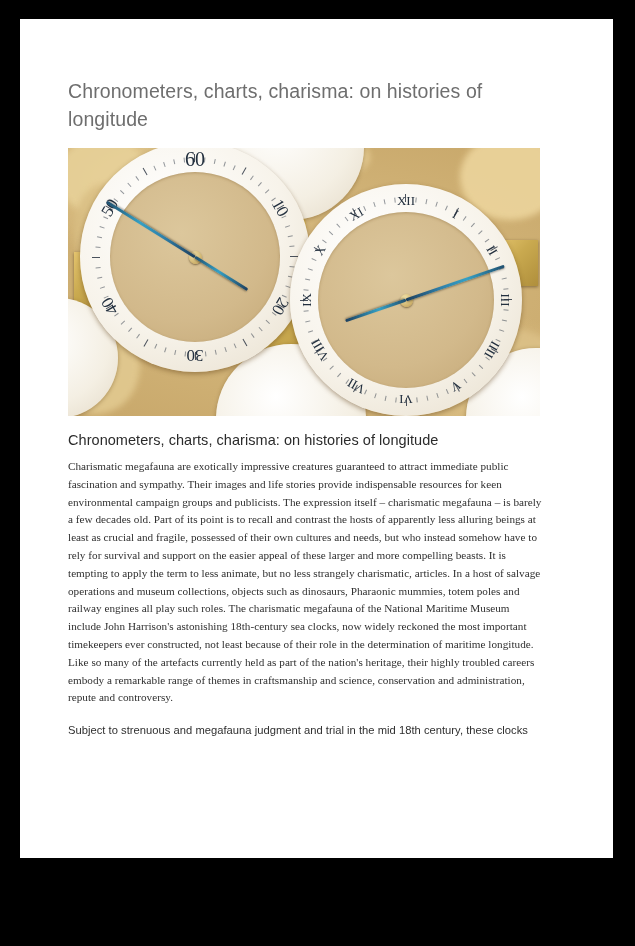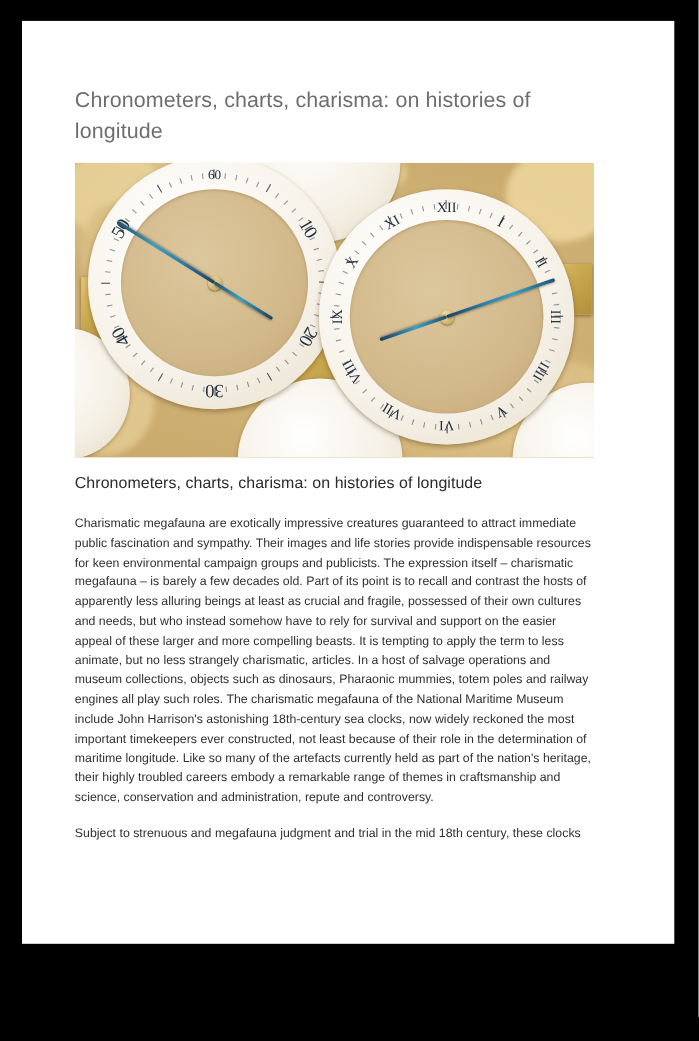--- a/index.html
+++ b/index.html
@@ -164,21 +164,21 @@
     letter-spacing: .05px;
   }
   .body-copy p {
     font-size: 11.2px;
     line-height: 17.8px;
     color: #2f2f2f;
     margin: 15px 0 0 0;
     letter-spacing: .02px;
     text-align: left;
   }
-  .body-copy p:first-child { margin-top: 18px; }
+  .body-copy p:first-child { margin-top: 8px; font-family: Liberation Serif, serif; }
 </style>
 </head>
 <body>
 
 <div class="page-canvas">
   <div class="article-inner">
 
     <h1 class="article-title">Chronometers, charts, charisma: on histories of longitude</h1>
 
 
@@ -200,21 +200,21 @@
 
         <div class="subdial" style="left:150px;top:-74px;width:146px;height:146px;"></div>
         <div class="subdial" style="left:148px;top:196px;width:150px;height:150px;"></div>
         <div class="subdial" style="left:398px;top:200px;width:140px;height:140px;"></div>
         <div class="subdial" style="left:-70px;top:150px;width:120px;height:120px;"></div>
 
         <div class="dial" id="dial-left" style="left:12px;top:-6px;width:230px;height:230px;">
           <div class="ring"></div>
           <div class="centre" style="left:30px;top:30px;right:30px;bottom:30px;"></div>
           <div class="hub"></div>
-        <div class="numeral" style="font-size: 12px; transform: translate(6.00077e-15px, -98px) rotate(0deg) translate(-50%, -50%);">60</div>
+        <div class="numeral" style="font-size: 20px; transform: translate(6.00077e-15px, -98px) rotate(0deg) translate(-50%, -50%);">60</div>
             <div class="numeral" style="font-size: 17px; transform: translate(84.8705px, -49px) rotate(60deg) translate(-50%, -50%);">10</div>
             <div class="numeral" style="font-size: 17px; transform: translate(84.8705px, 49px) rotate(120deg) translate(-50%, -50%);">20</div>
             <div class="numeral" style="font-size: 17px; transform: translate(6.00077e-15px, 98px) rotate(180deg) translate(-50%, -50%);">30</div>
             <div class="numeral" style="font-size: 17px; transform: translate(-84.8705px, 49px) rotate(240deg) translate(-50%, -50%);">40</div>
             <div class="numeral" style="font-size: 17px; transform: translate(-84.8705px, -49px) rotate(300deg) translate(-50%, -50%);">50</div>
             <div class="tick" style="height: 8px; opacity: 0.85; transform: rotate(180deg) translateY(95px);"></div>
             <div class="tick" style="height: 5px; opacity: 0.5; transform: rotate(186deg) translateY(95px);"></div>
             <div class="tick" style="height: 5px; opacity: 0.5; transform: rotate(192deg) translateY(95px);"></div>
             <div class="tick" style="height: 5px; opacity: 0.5; transform: rotate(198deg) translateY(95px);"></div>
             <div class="tick" style="height: 5px; opacity: 0.5; transform: rotate(204deg) translateY(95px);"></div>
@@ -270,21 +270,21 @@
             <div class="tick" style="height: 5px; opacity: 0.5; transform: rotate(504deg) translateY(95px);"></div>
             <div class="tick" style="height: 8px; opacity: 0.85; transform: rotate(510deg) translateY(95px);"></div>
             <div class="tick" style="height: 5px; opacity: 0.5; transform: rotate(516deg) translateY(95px);"></div>
             <div class="tick" style="height: 5px; opacity: 0.5; transform: rotate(522deg) translateY(95px);"></div>
             <div class="tick" style="height: 5px; opacity: 0.5; transform: rotate(528deg) translateY(95px);"></div>
             <div class="tick" style="height: 5px; opacity: 0.5; transform: rotate(534deg) translateY(95px);"></div>
             <div class="hand" style="width: 104px; transform: translateY(-50%) rotate(212deg);"></div>
             <div class="hand tail" style="width: 62px; transform: translateY(-50%) rotate(392deg);"></div>
           </div>
 
-        <div class="dial" id="dial-right" style="left:222px;top:24px;width:232px;height:232px;text-align:right;">
+        <div class="dial" id="dial-right" style="left:222px;top:36px;width:232px;height:232px;text-align:right;">
           <div class="ring"></div>
           <div class="centre" style="left:28px;top:28px;right:28px;bottom:28px;"></div>
           <div class="hub"></div>
         <div class="numeral" style="font-size: 13px; transform: translate(6.062e-15px, -99px) rotate(0deg) translate(-50%, -50%);">XII</div>
             <div class="numeral" style="font-size: 13px; transform: translate(49.5px, -85.7365px) rotate(30deg) translate(-50%, -50%);">I</div>
             <div class="numeral" style="font-size: 13px; transform: translate(85.7365px, -49.5px) rotate(60deg) translate(-50%, -50%);">II</div>
             <div class="numeral" style="font-size: 13px; transform: translate(99px, 0px) rotate(90deg) translate(-50%, -50%);">III</div>
             <div class="numeral" style="font-size: 13px; transform: translate(85.7365px, 49.5px) rotate(120deg) translate(-50%, -50%);">IIII</div>
             <div class="numeral" style="font-size: 13px; transform: translate(49.5px, 85.7365px) rotate(150deg) translate(-50%, -50%);">V</div>
             <div class="numeral" style="font-size: 13px; transform: translate(6.062e-15px, 99px) rotate(180deg) translate(-50%, -50%);">VI</div>

